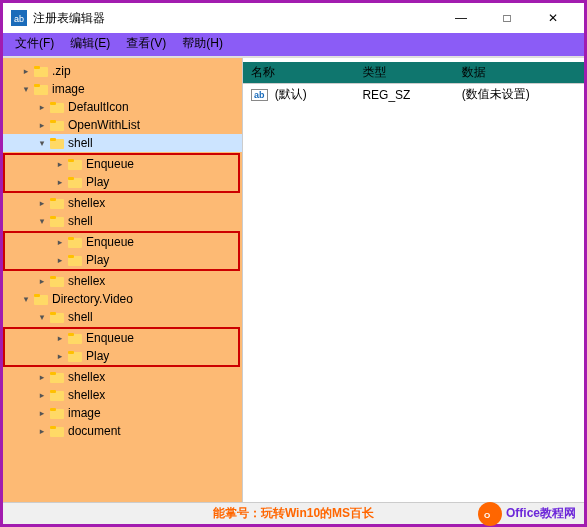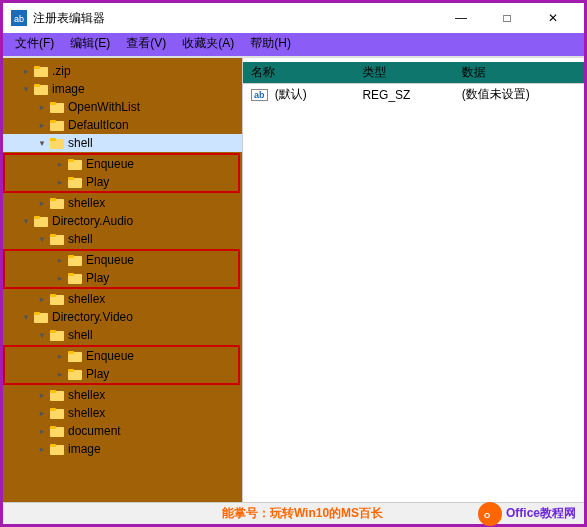--- a/index.html
+++ b/index.html
@@ -89,21 +89,21 @@
     }
     .main-content {
       display: flex;
       flex: 1;
       overflow: hidden;
       border-top: 1px solid #ddd;
     }
     .tree-panel {
       width: 240px;
       min-width: 240px;
-      background: #a16207;
+      background: #fdba74;
       border-right: 1px solid #ccc;
       overflow-y: auto;
       overflow-x: auto;
       padding: 4px 0;
     }
     .right-panel {
       flex: 1;
       background: #fff;
       overflow-y: auto;
       padding: 4px 0;
@@ -184,21 +184,20 @@
       position: relative;
     }
     .watermark {
       position: absolute;
       left: 50%;
       transform: translateX(-50%);
       color: #ff6600;
       font-size: 12px;
       font-weight: bold;
       white-space: nowrap;
-      margin-left: 9px;
     }
     .logo-area {
       position: absolute;
       right: 8px;
       display: flex;
       align-items: center;
       gap: 4px;
     }
     .logo-icon {
       width: 24px;
@@ -235,21 +234,20 @@
       <button class="title-btn">—</button>
       <button class="title-btn">□</button>
       <button class="title-btn close">✕</button>
     </div>
   </div>
 
   <div class="menu-bar">
     <span class="menu-item">文件(F)</span>
     <span class="menu-item">编辑(E)</span>
     <span class="menu-item">查看(V)</span>
-    <span class="menu-item">收藏夹(A)</span>
     <span class="menu-item">帮助(H)</span>
   </div>
 
 
   <div class="main-content">
 
     <div class="tree-panel">
 
       <div class="tree-item">
         <span class="indent"></span>
@@ -278,34 +276,34 @@
       <div class="tree-item">
         <span class="indent"></span>
           <span class="indent"></span>
         <span class="arrow collapsed"></span>
         <span class="folder-icon">
           <svg viewBox="0 0 16 16">
               <rect x="1" y="4" width="14" height="10" rx="1" fill="#ffd966"></rect>
               <rect x="1" y="3" width="6" height="3" rx="1" fill="#ffc000"></rect>
             </svg>
         </span>
+        <span class="item-label">DefaultIcon</span>
+      </div>
+
+      <div class="tree-item">
+        <span class="indent"></span>
+          <span class="indent"></span>
+        <span class="arrow collapsed"></span>
+        <span class="folder-icon">
+          <svg viewBox="0 0 16 16">
+              <rect x="1" y="4" width="14" height="10" rx="1" fill="#ffd966"></rect>
+              <rect x="1" y="3" width="6" height="3" rx="1" fill="#ffc000"></rect>
+            </svg>
+        </span>
         <span class="item-label">OpenWithList</span>
-      </div>
-
-      <div class="tree-item">
-        <span class="indent"></span>
-          <span class="indent"></span>
-        <span class="arrow collapsed"></span>
-        <span class="folder-icon">
-          <svg viewBox="0 0 16 16">
-              <rect x="1" y="4" width="14" height="10" rx="1" fill="#ffd966"></rect>
-              <rect x="1" y="3" width="6" height="3" rx="1" fill="#ffc000"></rect>
-            </svg>
-        </span>
-        <span class="item-label">DefaultIcon</span>
       </div>
 
       <div class="tree-item selected">
         <span class="indent"></span>
           <span class="indent"></span>
         <span class="arrow expanded"></span>
         <span class="folder-icon">
           <svg viewBox="0 0 16 16">
               <rect x="1" y="4" width="14" height="10" rx="1" fill="#ffd966"></rect>
               <rect x="1" y="3" width="6" height="3" rx="1" fill="#ffc000"></rect>
@@ -349,31 +347,20 @@
         <span class="arrow collapsed"></span>
         <span class="folder-icon">
           <svg viewBox="0 0 16 16">
               <rect x="1" y="4" width="14" height="10" rx="1" fill="#ffd966"></rect>
               <rect x="1" y="3" width="6" height="3" rx="1" fill="#ffc000"></rect>
             </svg>
         </span>
         <span class="item-label">shellex</span>
       </div>
 
-      <div class="tree-item">
-        <span class="indent"></span>
-        <span class="arrow expanded"></span>
-        <span class="folder-icon">
-          <svg viewBox="0 0 16 16">
-              <rect x="1" y="4" width="14" height="10" rx="1" fill="#ffd966"></rect>
-              <rect x="1" y="3" width="6" height="3" rx="1" fill="#ffc000"></rect>
-            </svg>
-        </span>
-        <span class="item-label">Directory.Audio</span>
-      </div>
 
       <div class="tree-item">
         <span class="indent"></span>
           <span class="indent"></span>
         <span class="arrow expanded"></span>
         <span class="folder-icon">
           <svg viewBox="0 0 16 16">
               <rect x="1" y="4" width="14" height="10" rx="1" fill="#ffd966"></rect>
               <rect x="1" y="3" width="6" height="3" rx="1" fill="#ffc000"></rect>
             </svg>
@@ -507,34 +494,34 @@
       <div class="tree-item">
         <span class="indent"></span>
           <span class="indent"></span>
         <span class="arrow collapsed"></span>
         <span class="folder-icon">
           <svg viewBox="0 0 16 16">
               <rect x="1" y="4" width="14" height="10" rx="1" fill="#ffd966"></rect>
               <rect x="1" y="3" width="6" height="3" rx="1" fill="#ffc000"></rect>
             </svg>
         </span>
+        <span class="item-label">image</span>
+      </div>
+
+      <div class="tree-item">
+        <span class="indent"></span>
+          <span class="indent"></span>
+        <span class="arrow collapsed"></span>
+        <span class="folder-icon">
+          <svg viewBox="0 0 16 16">
+              <rect x="1" y="4" width="14" height="10" rx="1" fill="#ffd966"></rect>
+              <rect x="1" y="3" width="6" height="3" rx="1" fill="#ffc000"></rect>
+            </svg>
+        </span>
         <span class="item-label">document</span>
-      </div>
-
-      <div class="tree-item">
-        <span class="indent"></span>
-          <span class="indent"></span>
-        <span class="arrow collapsed"></span>
-        <span class="folder-icon">
-          <svg viewBox="0 0 16 16">
-              <rect x="1" y="4" width="14" height="10" rx="1" fill="#ffd966"></rect>
-              <rect x="1" y="3" width="6" height="3" rx="1" fill="#ffc000"></rect>
-            </svg>
-        </span>
-        <span class="item-label">image</span>
       </div>
 
     </div>
 
     <div class="right-panel">
       <table class="reg-table">
         <thead>
           <tr>
             <th>名称</th>
             <th>类型</th>

